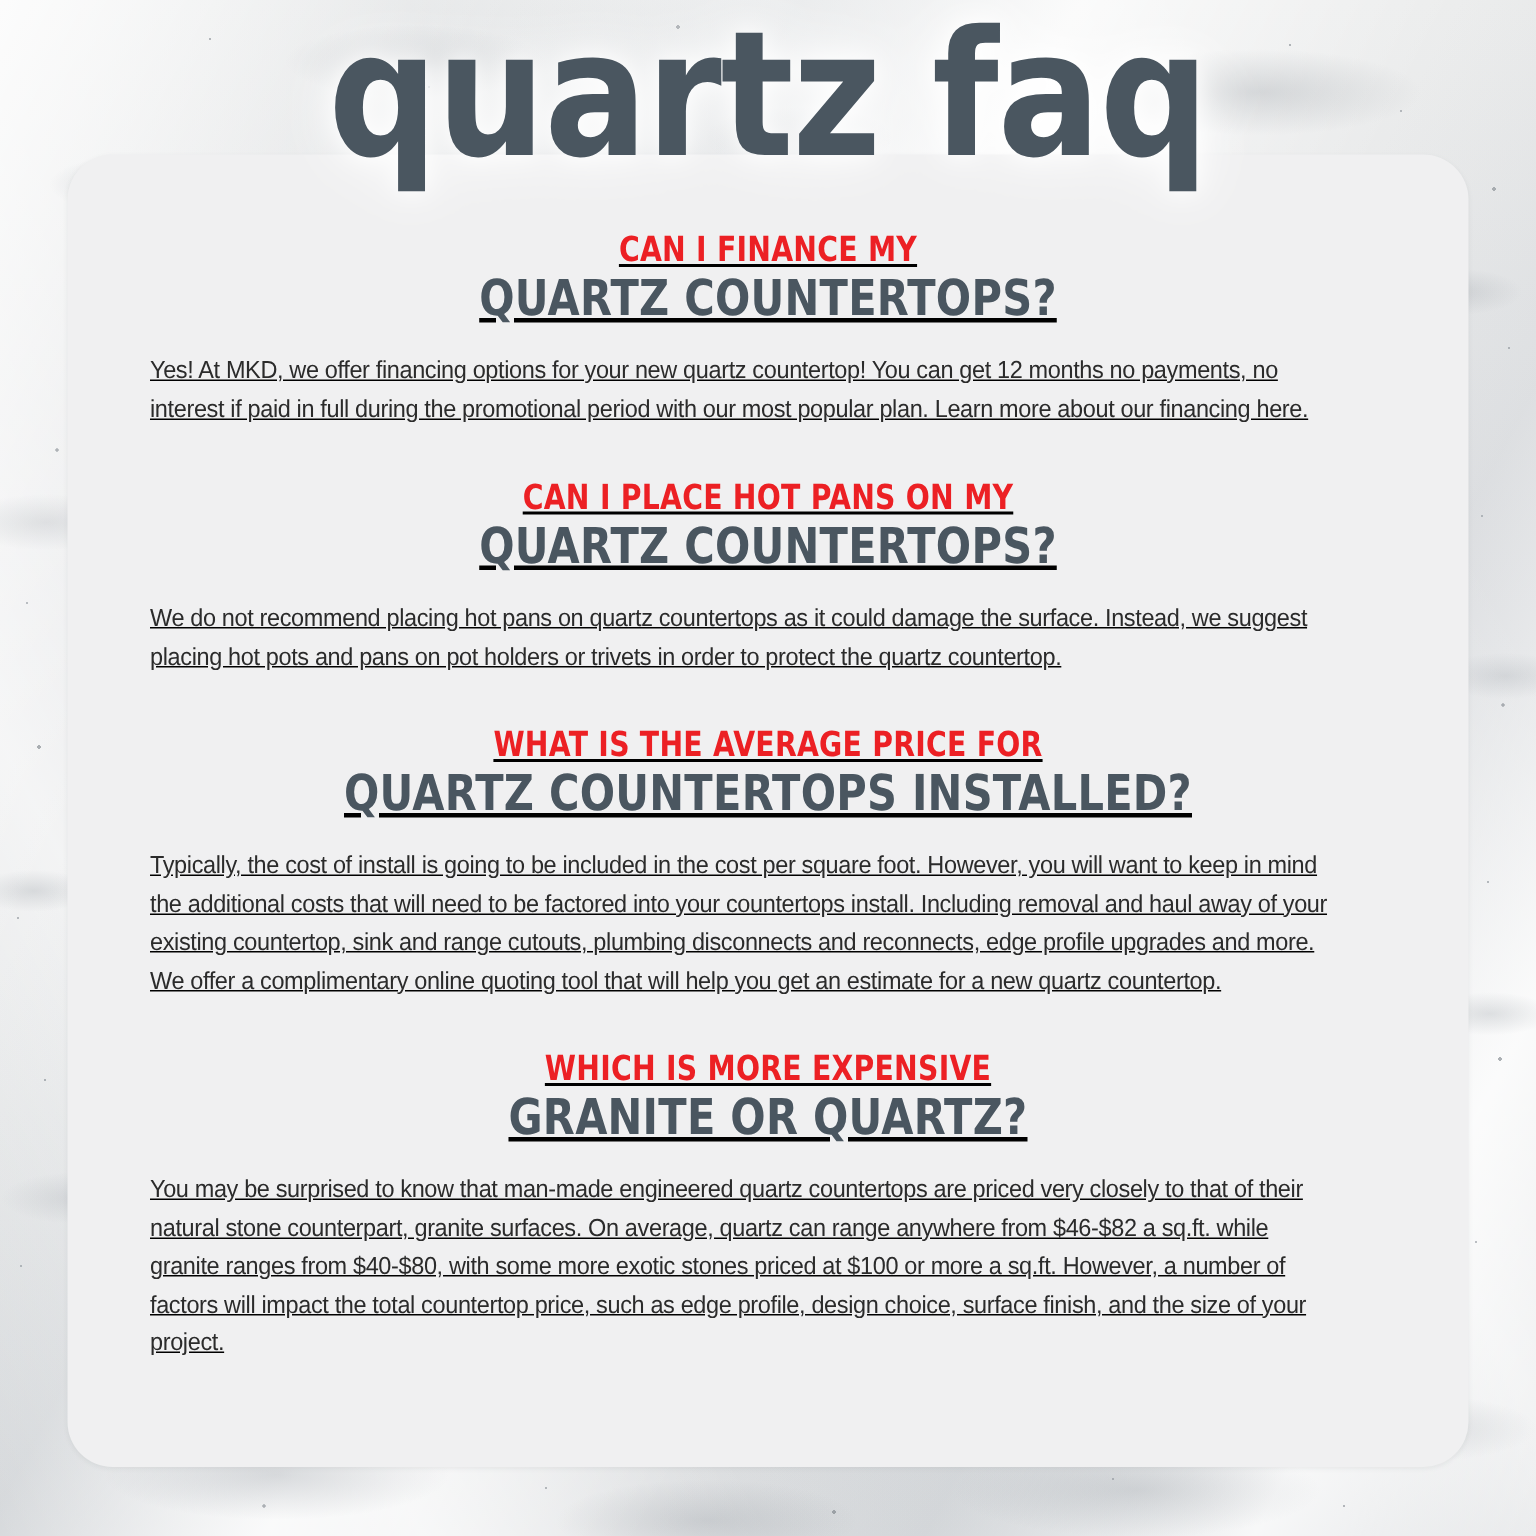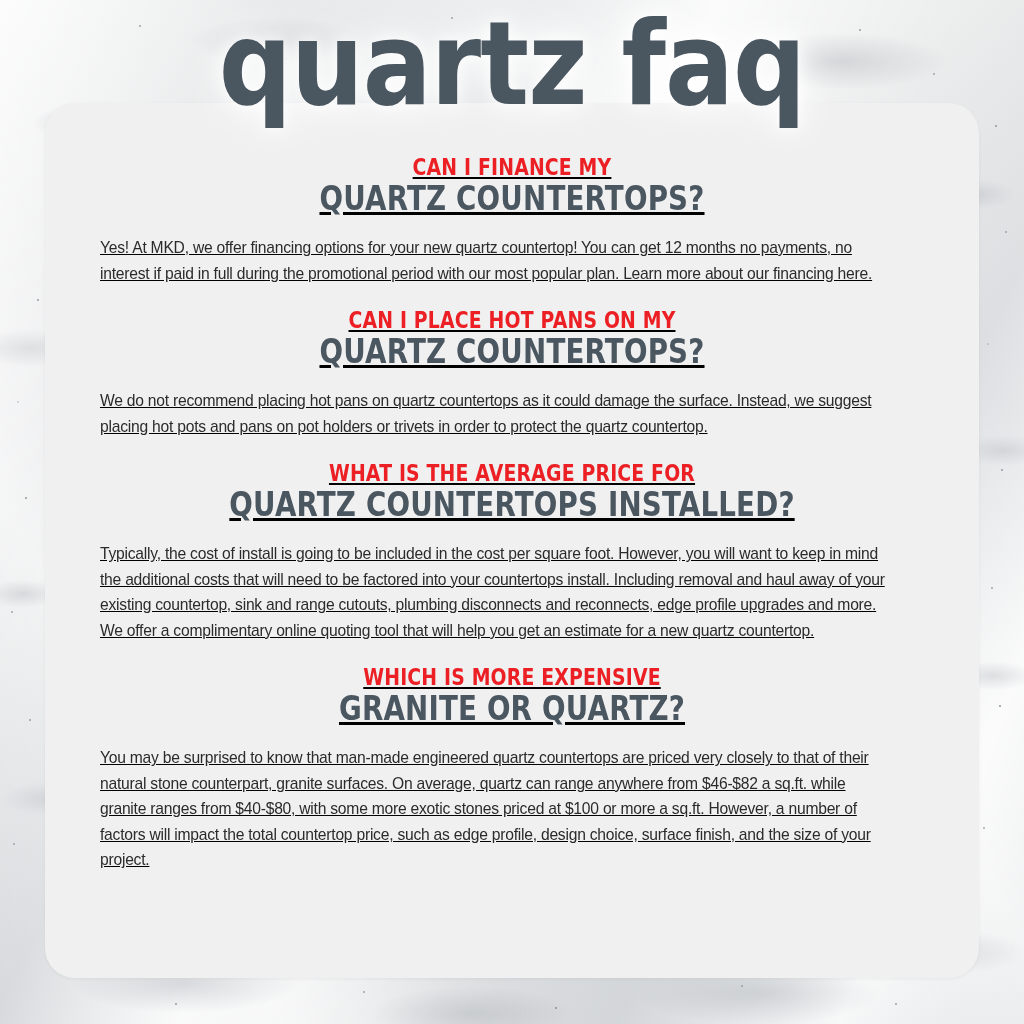--- a/index.html
+++ b/index.html
@@ -121,21 +121,21 @@
     left: 45px;
     top: 103px;
     width: 934px;
     height: 875px;
     box-sizing: border-box;
     padding: 52px 55px 0 55px;
     z-index: 6;
     text-decoration: underline;
   }
   .faq-item { margin-bottom: 0; }
-  .faq-item + .faq-item { margin-top: 22px; }
+  .faq-item + .faq-item { margin-top: 34px; }
 
   .q-top {
     text-align: center;
     color: #ec2024;
     font-family: "DejaVu Sans", sans-serif;
     font-weight: bold;
     font-size: 23px;
     line-height: 1.05;
     letter-spacing: 0.2px;
     transform: scaleX(0.82);

